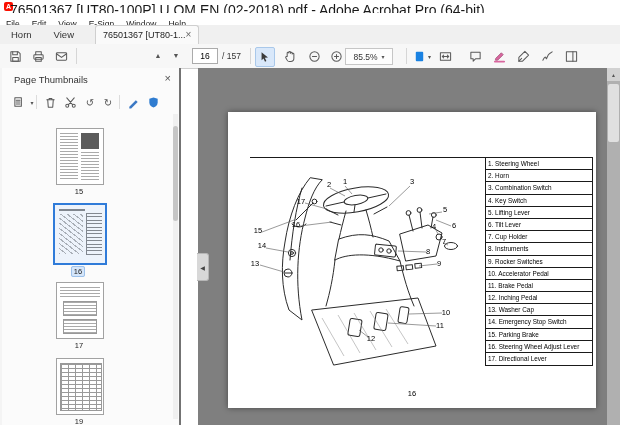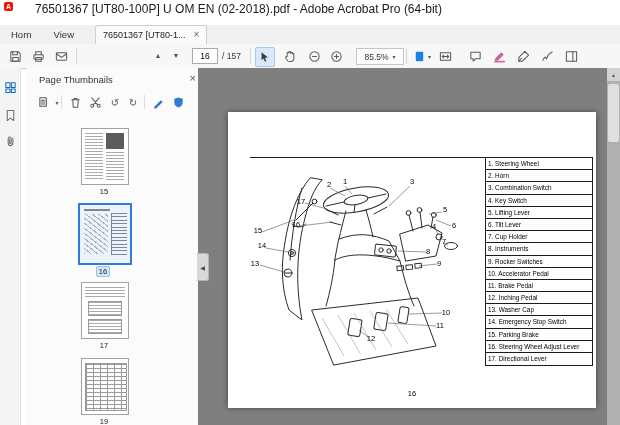--- a/index.html
+++ b/index.html
@@ -2,53 +2,53 @@
 <html><head>
 <meta charset="utf-8">
 <style>
   html,body{margin:0;padding:0;background:#ffffff;}
   .screen{position:relative;width:620px;height:425px;overflow:hidden;background:#fff;
           font-family:"Liberation Sans",sans-serif;-webkit-font-smoothing:antialiased;}
   
   .titlebar{position:absolute;left:0;top:0;width:620px;height:13px;background:#ffffff;}
   .appicon{position:absolute;left:4px;top:2px;width:9px;height:9px;background:#fa0f00;border-radius:2px;
            color:#fff;font-size:7px;font-weight:bold;text-align:center;line-height:9px;}
-  .wtitle{position:absolute;left:35px;top:2px;font-size:12px;color:#1a1a1a;white-space:nowrap;}
+  .wtitle{position:absolute;left:10px;top:2px;font-size:14px;color:#1a1a1a;white-space:nowrap;}
   
   .menubar{position:absolute;left:0;top:13px;width:620px;height:12px;background:#ffffff;}
   .menu-item{display:inline-block;padding:0 6px;font-size:8.5px;line-height:12px;color:#222;cursor:default;}
   
   .tabbar{position:absolute;left:0;top:25px;width:620px;height:19px;background:#f0f0f0;
           border-bottom:1px solid #d8d8d8;display:flex;align-items:flex-end;}
   .tab-plain{font-size:9.5px;color:#333;line-height:18px;padding:0 11px;}
   .tab-doc{height:18px;background:#fafafa;border:1px solid #cfcfcf;border-bottom:none;border-radius:3px 3px 0 0;
-           margin-left:10px;display:flex;align-items:center;padding:0 7px;gap:8px;font-size:9px;color:#222;}
+           margin-left:10px;display:flex;align-items:center;padding:0 7px;font-size:9px;color:#222;}
   .tab-close{font-size:10px;color:#666;line-height:10px;}
   
   .toolbar{position:absolute;left:0;top:44px;width:620px;height:24px;background:#f7f7f7;border-bottom:1px solid #cfcfcf;}
   .ticon{position:absolute;top:5px;width:15px;height:15px;display:flex;align-items:center;justify-content:center;}
   .ticon svg{stroke:#5a5a5a;fill:none;stroke-width:1.1;stroke-linecap:round;stroke-linejoin:round;}
   .gicon{position:absolute;font-size:7px;color:#555;top:8px;width:12px;text-align:center;}
   .sep{position:absolute;top:4px;width:1px;height:16px;background:#d6d6d6;}
   .page-input{position:absolute;left:192px;top:4px;width:24px;height:14px;border:1px solid #ababab;background:#fff;
               font-size:8.5px;text-align:center;font-family:"Liberation Sans",sans-serif;padding:0;}
   .page-total{position:absolute;left:222px;top:5px;font-size:8.5px;color:#333;line-height:14px;}
   .tool-active{position:absolute;left:255px;top:3px;width:18px;height:18px;background:#d9e8fa;border:1px solid #a9c8ea;
                border-radius:2px;display:flex;align-items:center;justify-content:center;}
-  .zoombox{position:absolute;left:356px;top:4px;width:46px;height:15px;border:1px solid #c6c6c6;background:#fdfdfd;
+  .zoombox{position:absolute;left:345px;top:4px;width:46px;height:15px;border:1px solid #c6c6c6;background:#fdfdfd;
            font-size:8.5px;color:#333;display:flex;align-items:center;justify-content:center;gap:4px;}
   .zoombox .caret{font-size:6px;color:#555;}
   .caret-abs{position:absolute;font-size:6px;color:#555;top:9px;}
   
   .rail{position:absolute;left:0;top:68px;width:20px;height:357px;background:#f4f4f4;border-right:1px solid #e2e2e2;}
   .rail-icon{position:absolute;left:3px;width:14px;height:14px;display:flex;align-items:center;justify-content:center;}
   .rail-icon svg{stroke:#6a6a6a;fill:none;stroke-width:1.1;stroke-linecap:round;stroke-linejoin:round;}
   .rail-icon.active svg{stroke:#0d6cc1;}
   
-  .panel{position:absolute;left:27px;top:68px;width:177px;height:357px;background:#fbfbfb;
+  .panel{position:absolute;left:2px;top:68px;width:177px;height:357px;background:#fbfbfb;
          border-right:2px solid #737373;overflow:hidden;}
   .panel-title{position:absolute;left:12px;top:6px;font-size:9.5px;color:#333;}
   .panel-close{position:absolute;right:8px;top:4px;font-size:11px;color:#555;}
   .panel-toolbar{position:absolute;left:0;top:22px;width:177px;height:24px;}
   .picon{position:absolute;top:5px;width:14px;height:14px;display:flex;align-items:center;justify-content:center;}
   .picon svg{stroke:#5a5a5a;fill:none;stroke-width:1.1;stroke-linecap:round;stroke-linejoin:round;}
   .picon.glyph{font-size:10px;color:#555;}
   .pt-sep{position:absolute;top:5px;width:1px;height:14px;background:#dcdcdc;}
   .thumb-page{position:absolute;background:#fff;border:1px solid #a2a2a2;}
   .thumb-page.selected{border:2px solid #2f7bd9;}
@@ -82,20 +82,23 @@
 </head>
 <body>
 
 <div class="screen">
 
   <div class="titlebar">
     <div class="appicon">A</div>
     <span class="wtitle">76501367 [UT80-100P] U OM EN (02-2018).pdf - Adobe Acrobat Pro (64-bit)</span>
   </div>
 
+  <div class="menubar">
+    
+  <span class="menu-item">File</span><span class="menu-item">Edit</span><span class="menu-item">View</span><span class="menu-item">E-Sign</span><span class="menu-item">Window</span><span class="menu-item">Help</span></div>
 
   <div class="tabbar">
     <span class="tab-plain">Horn</span>
     <span class="tab-plain">View</span>
     <div class="tab-doc">
       <span>76501367 [UT80-1...</span>
       <span class="tab-close">×</span>
     </div>
   </div>
 

